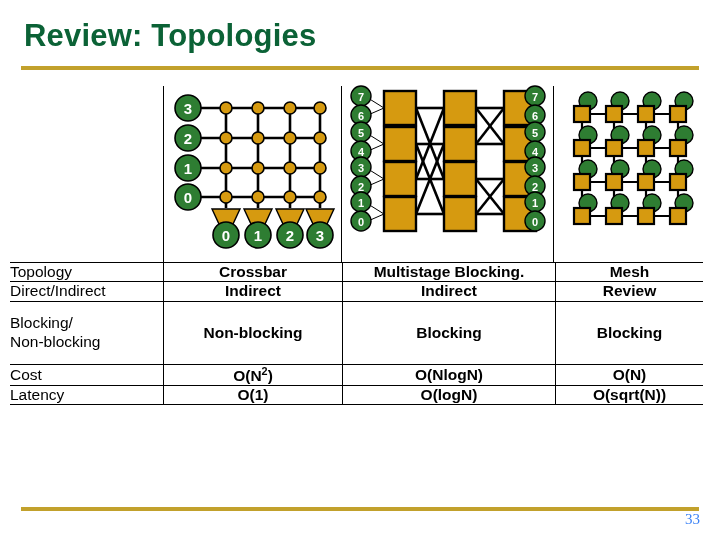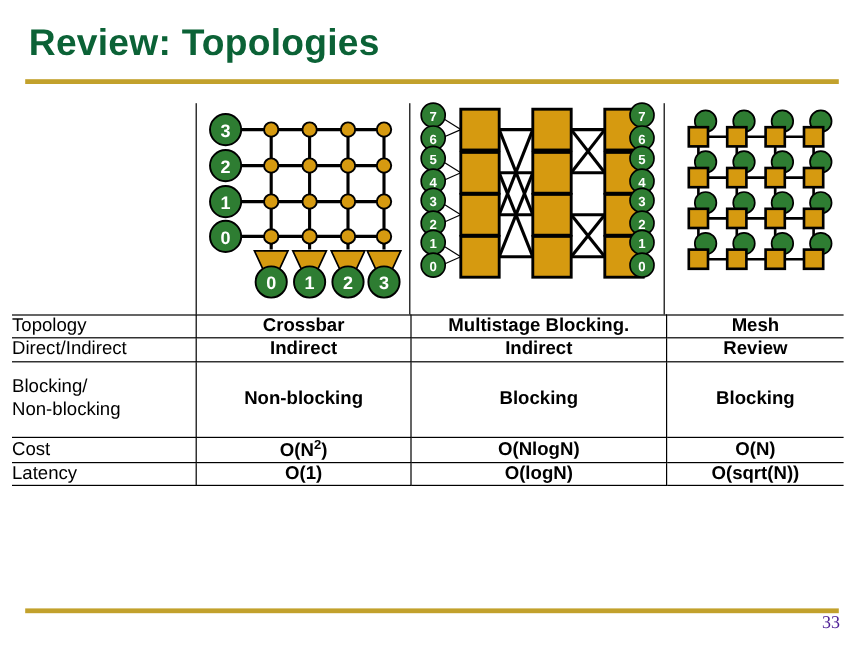--- a/index.html
+++ b/index.html
@@ -41,21 +41,21 @@
     top: 507px;
     width: 678px;
     height: 4px;
     background: #c2a12c;
   }
   #page-number {
     position: absolute;
     right: 20px;
     top: 511px;
     font-size: 15px;
-    color: #4c1d95;
+    color: #3b82f6;
     font-family: "Liberation Serif", serif;
   }
 
   
   #diagram-band {
     position: absolute;
     left: 0;
     top: 82px;
     width: 720px;
     height: 180px;

